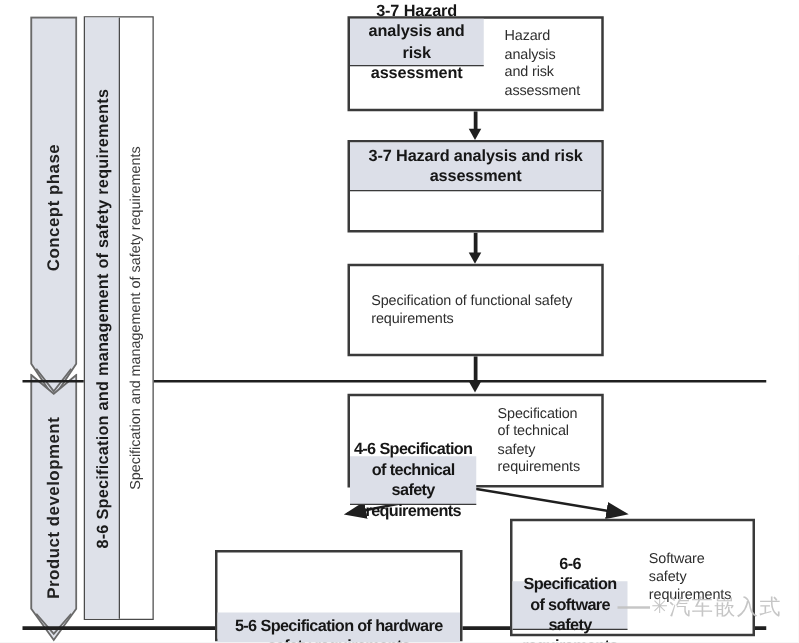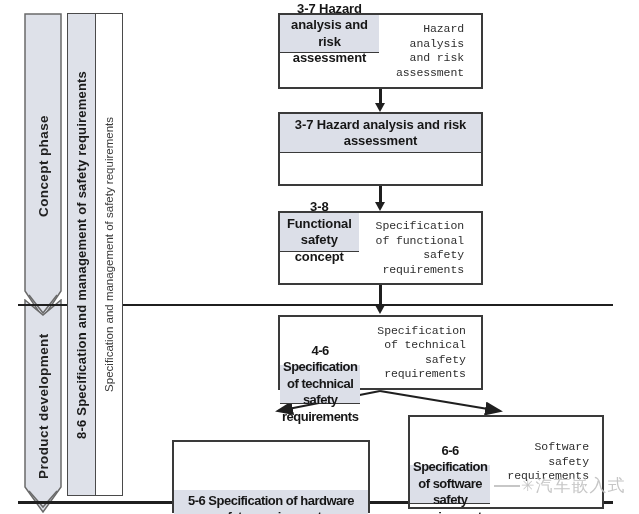--- a/index.html
+++ b/index.html
@@ -44,24 +44,23 @@
     background:#fff;z-index:4;display:flex;
   }
   .node-header{
     background:var(--box-header-fill);border-bottom:1.5px solid var(--box-border);
     font-weight:bold;font-size:13px;line-height:16.5px;letter-spacing:-.1px;
     display:flex;align-items:center;justify-content:center;text-align:center;
     padding:1px 6px;color:#161616;
   }
   .node-header.tight{letter-spacing:-.5px;padding:1px 2px;margin-top:48px;}
   .node-body{
-    flex:1;display:flex;align-items:center;justify-content:center;text-align:right;
+    flex:1;display:flex;align-items:center;justify-content:center;text-align:left;
     font-size:11.5px;line-height:14.5px;color:var(--body-text-color);padding:1px 17px;
     letter-spacing:-.1px;
-    font-family:Liberation Mono, monospace;
   }
   
   .vconn{position:absolute;left:379px;width:2.5px;background:var(--line-color);z-index:3;}
   .vconn::after{
     content:"";position:absolute;left:50%;bottom:-8px;transform:translateX(-50%);
     border-left:5.5px solid transparent;border-right:5.5px solid transparent;
     border-top:9px solid var(--line-color);
   }
   .overlay-svg{position:absolute;left:0;top:0;z-index:3;pointer-events:none;color:var(--line-color);}
   
@@ -111,21 +110,20 @@
     <div class="node-body">Hazard analysis and risk assessment</div>
   </div>
   <div class="vconn" style="top:89px;height:15px"></div>
 
   <div class="node" style="left:278px;top:112px;width:205px;height:74px">
     <div class="node-header" style="height:36px">3-7 Hazard analysis and risk assessment</div>
   </div>
   <div class="vconn" style="top:186px;height:17px"></div>
 
   <div class="node" style="left:278px;top:211px;width:205px;height:74px">
-    <div class="node-header" style="height:36px">3-8 Functional safety concept</div>
     <div class="node-body">Specification of functional safety requirements</div>
   </div>
   <div class="vconn" style="top:285px;height:21px"></div>
 
   <div class="node" style="left:278px;top:315px;width:205px;height:75px">
     <div class="node-header tight" style="height:36px">4-6 Specification of technical safety requirements</div>
     <div class="node-body">Specification of technical safety requirements</div>
   </div>
 
   <svg class="overlay-svg" width="639" height="514" viewBox="0 0 639 514">

